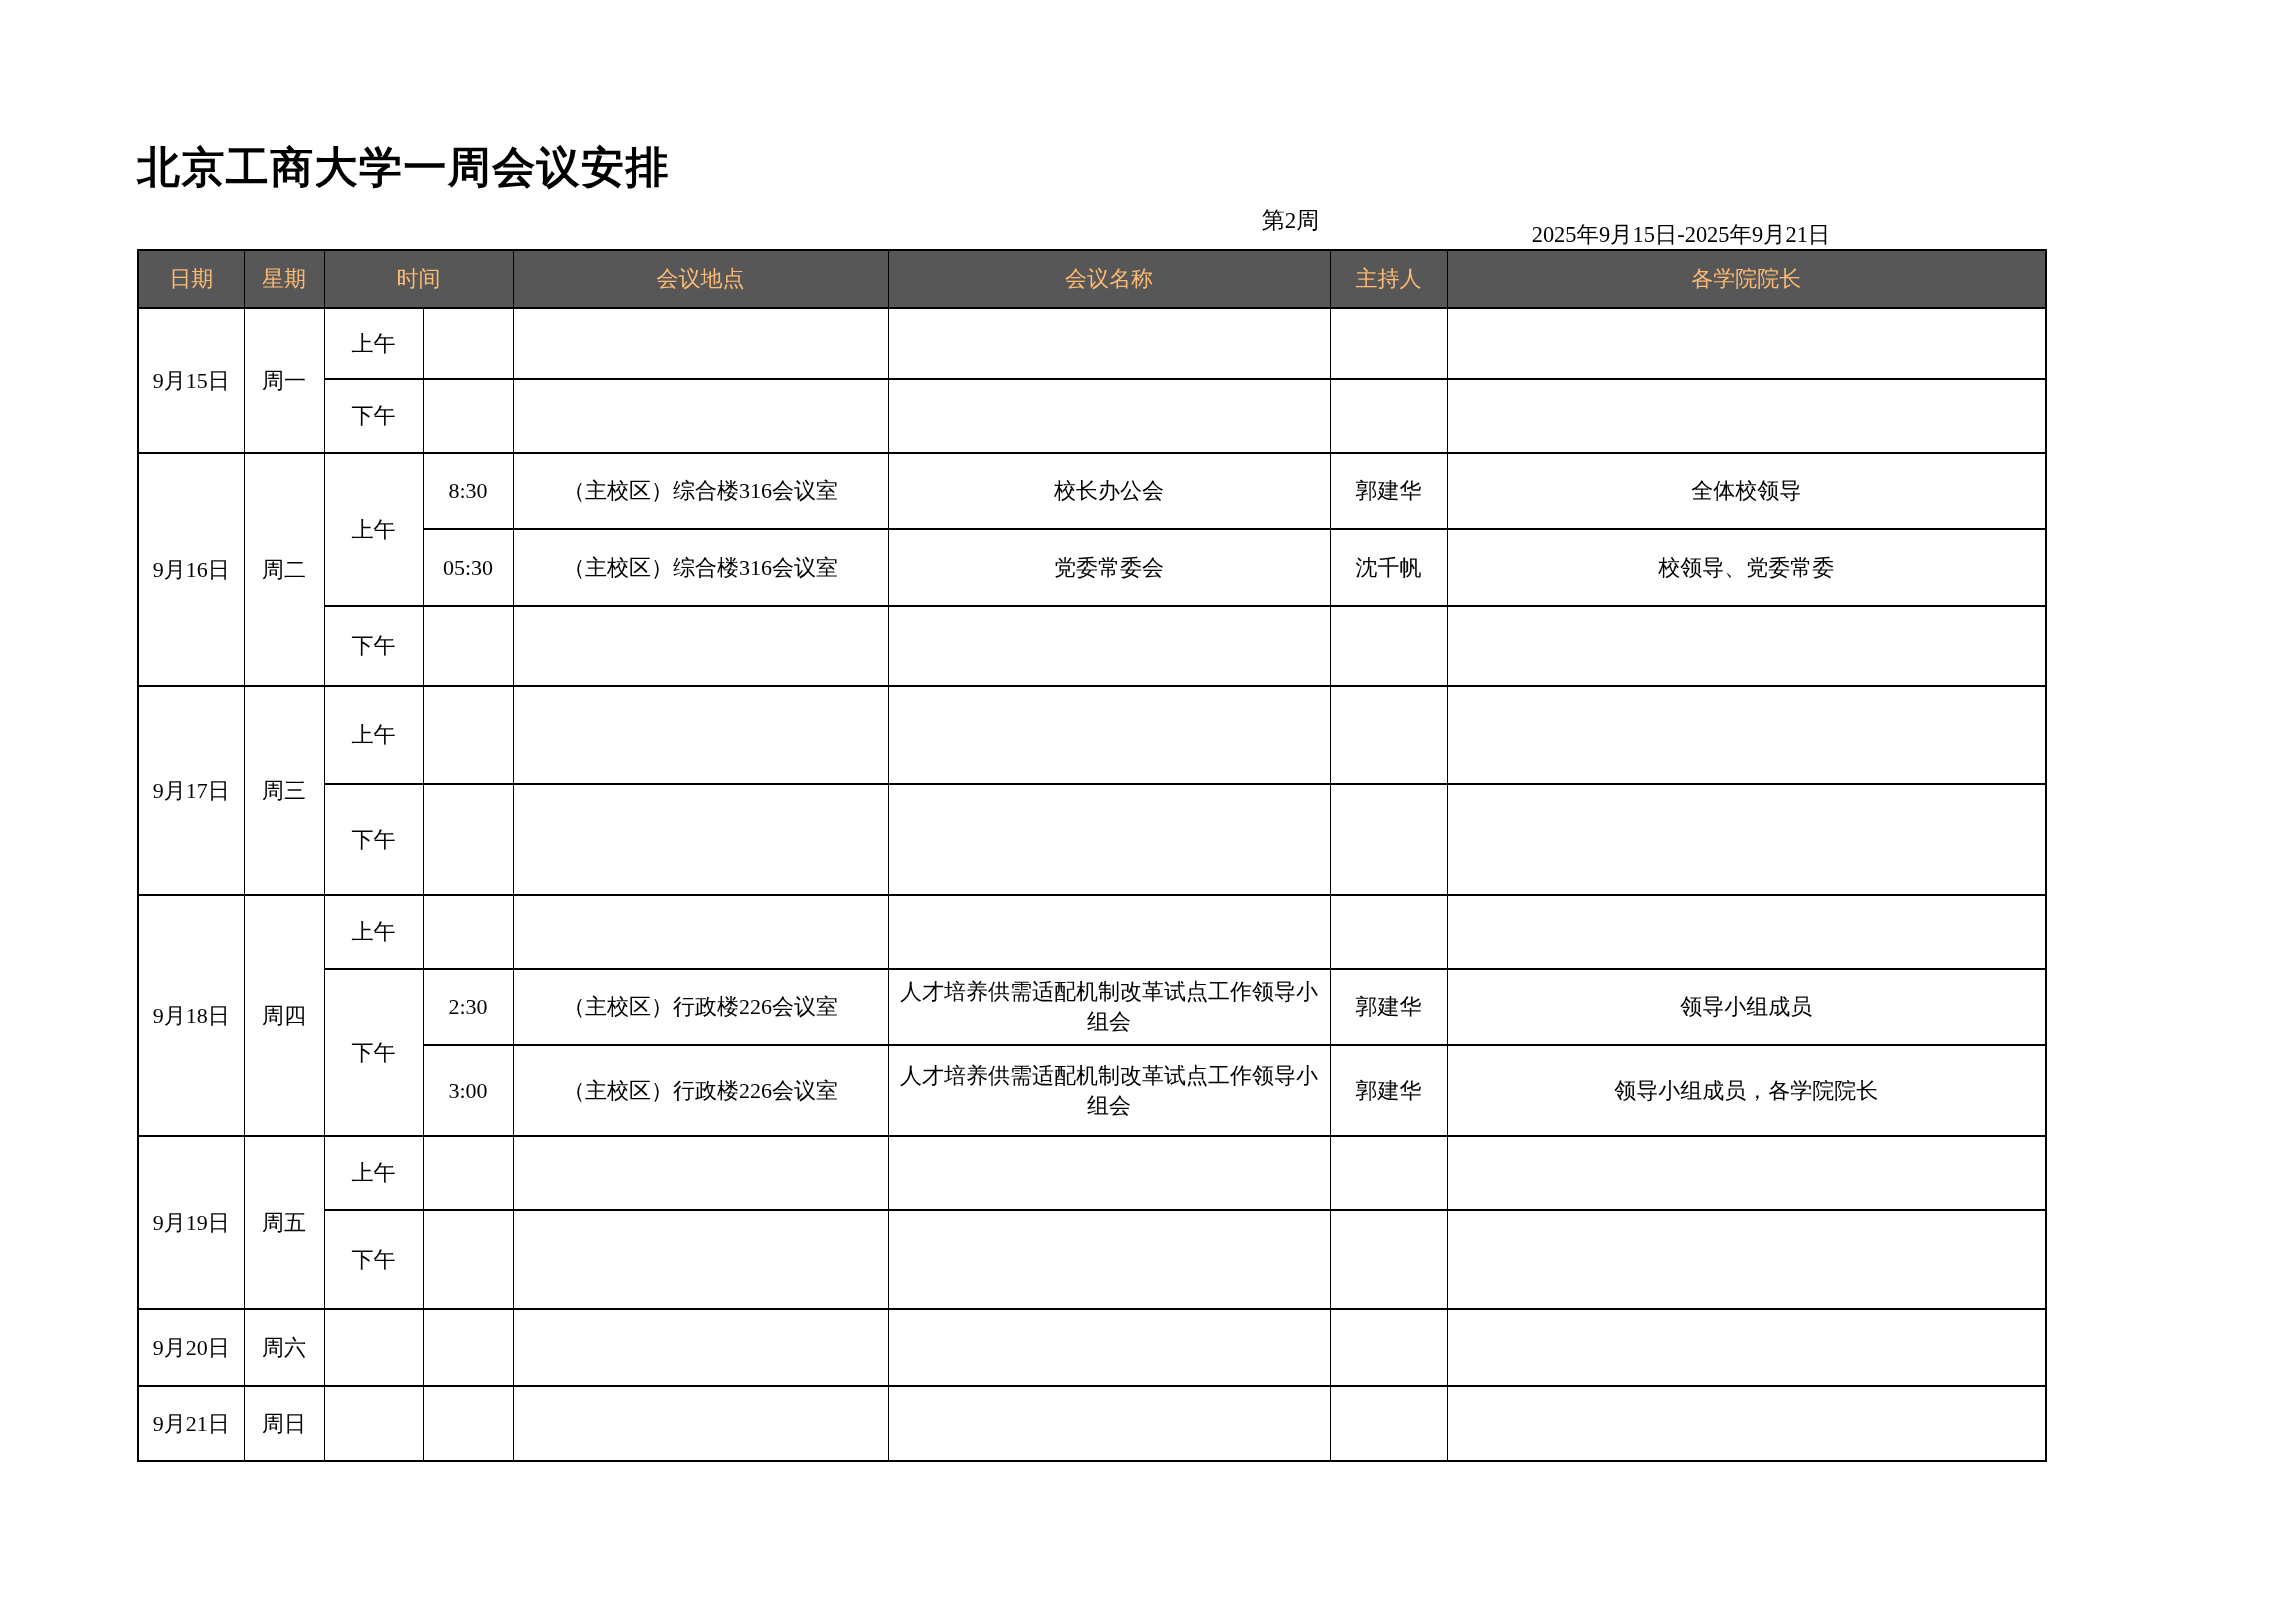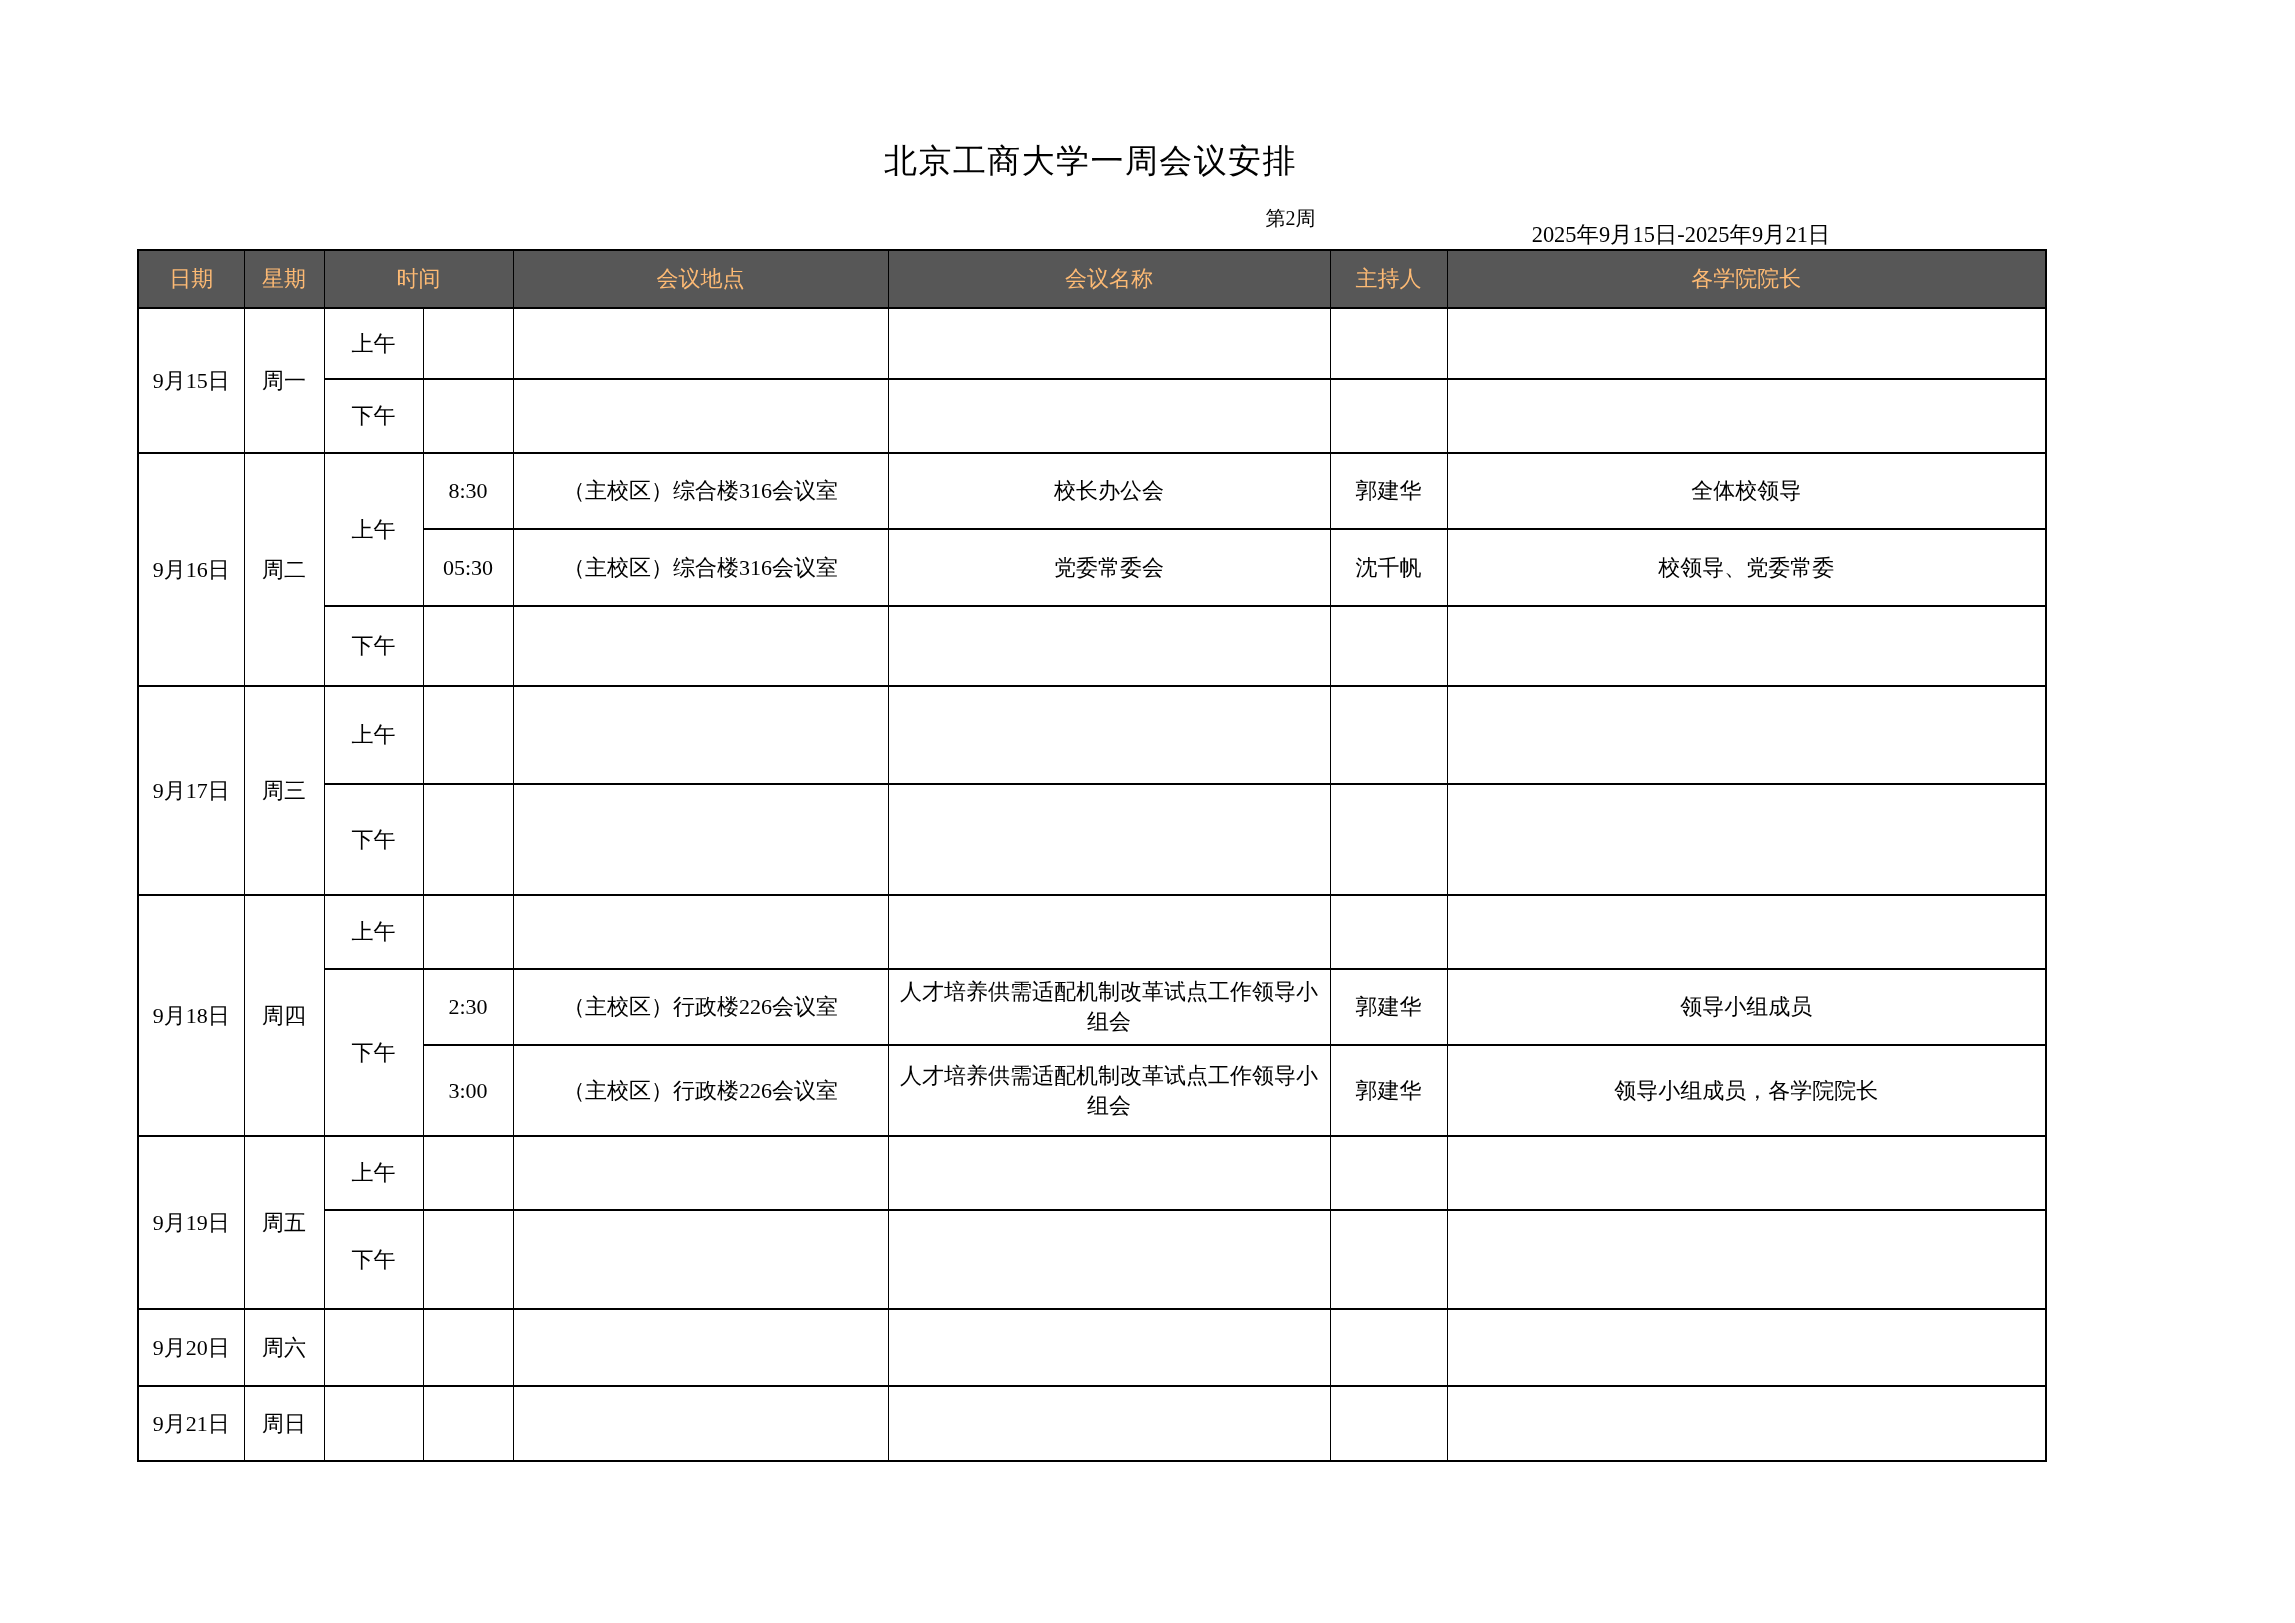--- a/index.html
+++ b/index.html
@@ -13,32 +13,31 @@
     height: 1623px;
     background: #ffffff;
     font-family: "Liberation Serif", "DejaVu Serif", serif;
     color: #000000;
   }
   .title {
     position: absolute;
     left: 137px;
     top: 139px;
     width: 1907px;
-    text-align: center;
-    font-size: 33px;
-    font-weight: normal;
+    font-size: 43px;
+    font-weight: bold;
     letter-spacing: 1.4px;
   }
   .week-label {
     position: absolute;
     left: 1200px;
     top: 205px;
     width: 181px;
     text-align: center;
-    font-size: 20px;
+    font-size: 23px;
   }
   .date-range {
     position: absolute;
     left: 1446px;
     top: 219px;
     width: 470px;
     text-align: center;
     font-size: 22.4px;
   }
   table.sched {

